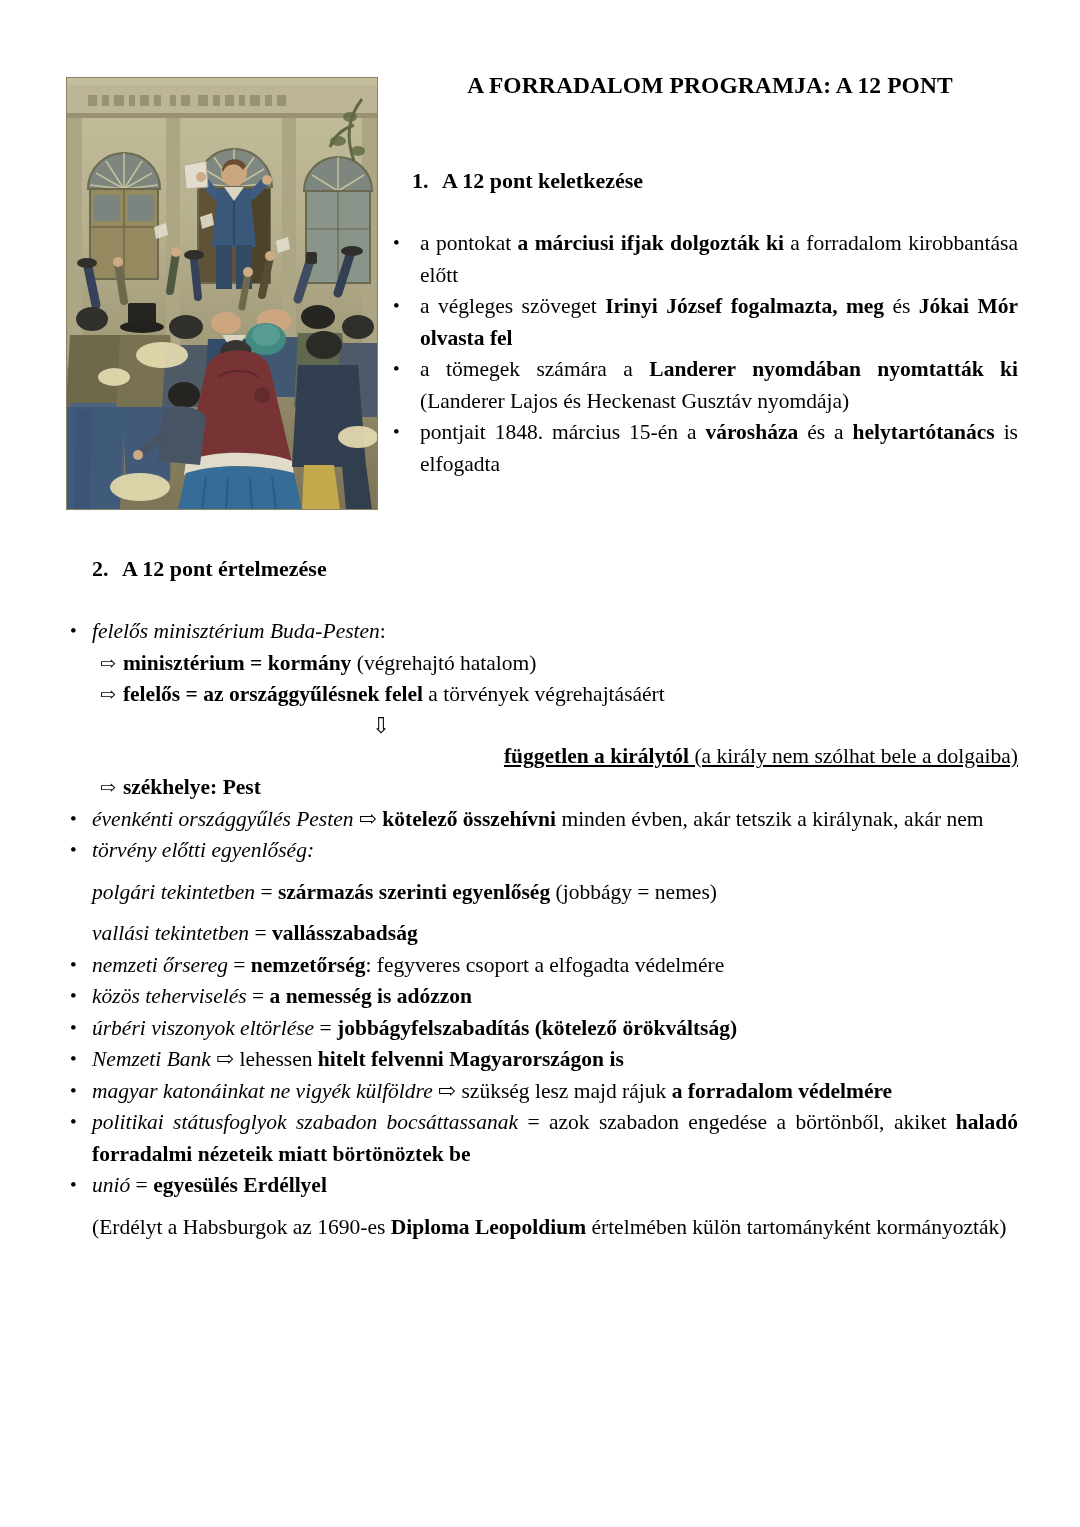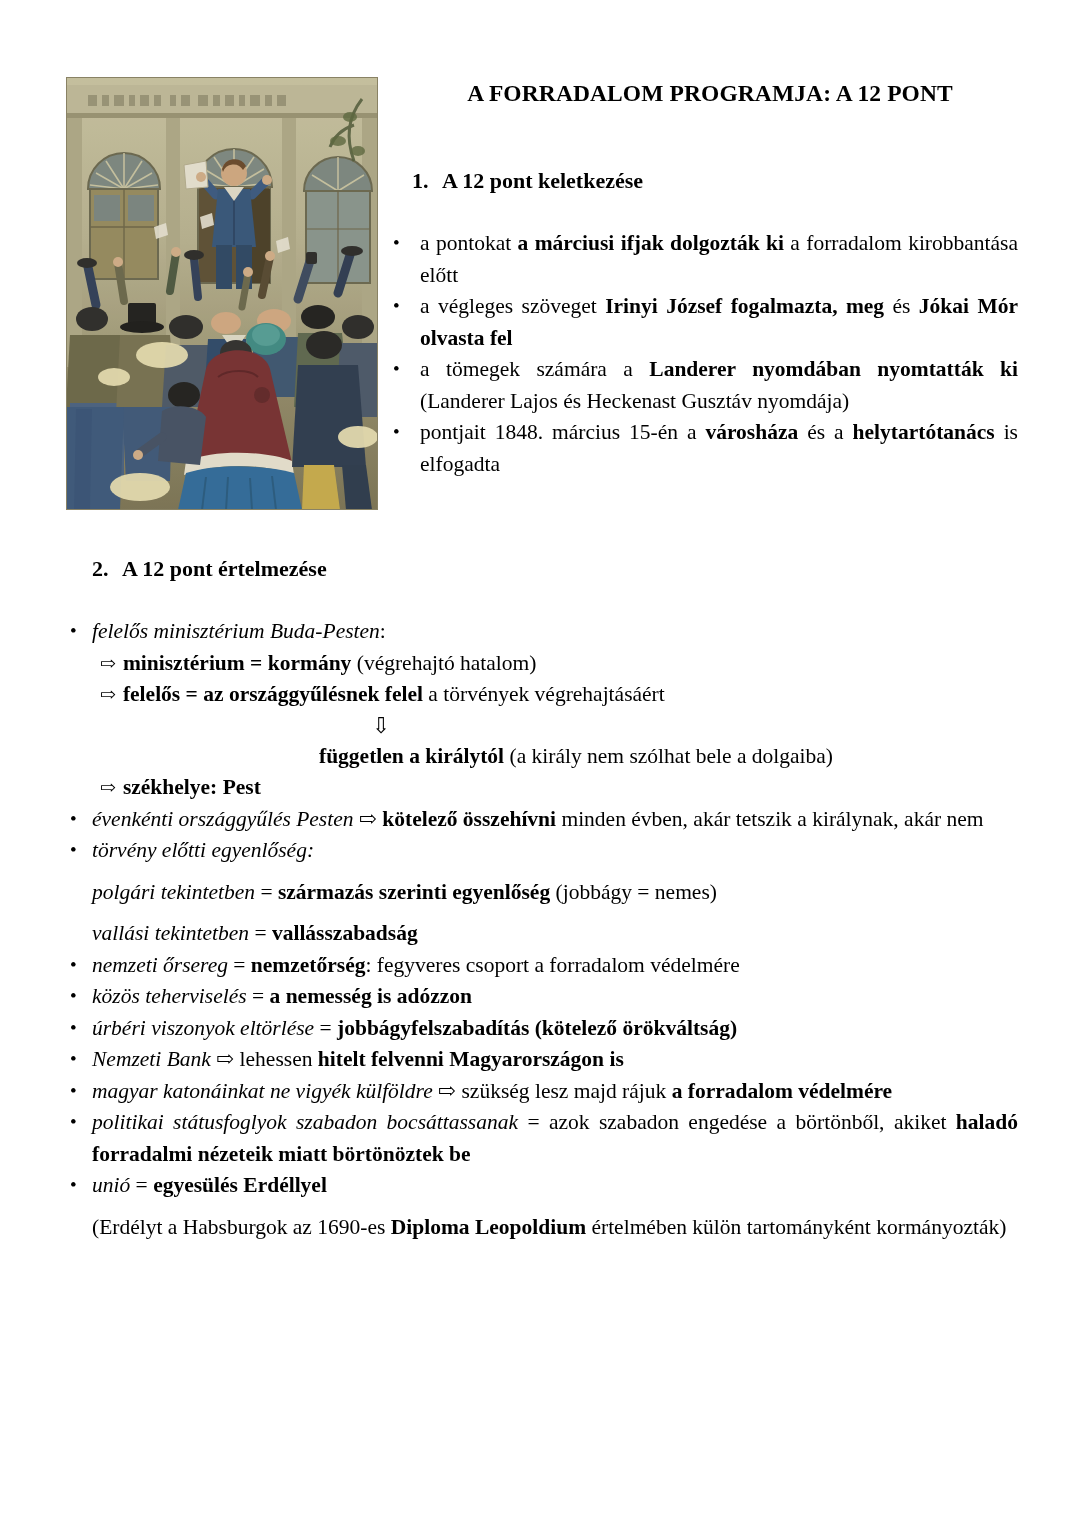--- a/index.html
+++ b/index.html
@@ -33,21 +33,21 @@
     height: 433px;
     overflow: hidden;
     background: #9c9479;
   }
   .illus svg { display:block; width:312px; height:433px; }
 
   
   .doc-title {
     position: absolute;
     left: 400px;
-    top: 80px;
+    top: 72px;
     width: 620px;
     text-align: center;
     font-weight: bold;
     font-size: 23.5px;
     letter-spacing: 0.1px;
   }
 
   
   .sec-head {
     position: absolute;
@@ -92,21 +92,21 @@
 
   .sub {
     display: block;
     padding-left: 36px;
     text-indent: -28px;
     text-align: left;
   }
   .sub .arw { font-size: 19px; padding-right: 7px; }
 
   .plain { display:block; text-align:left;margin-top:10px; }
-  .indent2 { display:block; padding-left: 42px; text-align:center; }
+  .indent2 { display:block; padding-left: 42px; text-align:right;text-decoration:underline; }
 
   .dnarrow {
     display: block;
     text-align: left;
     padding-left: 280px;
     font-size: 22px;
     line-height: 30px;
   }
 
   b { font-weight: bold; }
@@ -376,21 +376,21 @@
 
   <div class="sec-head" id="sec2">
     <span class="num">2.</span><span>A 12 pont értelmezése</span>
   </div>
 
   <div class="blk" id="blk2">
     <ul class="bl" id="list2">
         <li><span><i>felelős minisztérium Buda-Pesten</i><span>:</span></span><span class="sub"><span class="arw">⇨</span><span><b>minisztérium = kormány</b><span> (végrehajtó hatalom)</span></span></span><span class="sub"><span class="arw">⇨</span><span><b>felelős = az országgyűlésnek felel</b><span> a törvények végrehajtásáért</span></span></span><span class="dnarrow">⇩</span><span class="indent2"><b>független a királytól</b><span> (a király nem szólhat bele a dolgaiba)</span></span><span class="sub"><span class="arw">⇨</span><span><b>székhelye: Pest</b></span></span></li>
         <li><span><i>évenkénti országgyűlés Pesten</i><span> ⇨ </span><b>kötelező összehívni</b><span> minden évben, akár tetszik a királynak, akár nem</span></span></li>
         <li><span><i>törvény előtti egyenlőség:</i></span><span class="plain"><i>polgári tekintetben</i><span> = </span><b>származás szerinti egyenlőség</b><span> (jobbágy = nemes)</span></span><span class="plain"><i>vallási tekintetben</i><span> = </span><b>vallásszabadság</b></span></li>
-        <li><span><i>nemzeti őrsereg</i><span> = </span><b>nemzetőrség</b><span>: fegyveres csoport a forradalom védelmére</span></span></li>
+        <li><span><i>nemzeti őrsereg</i><span> = </span><b>nemzetőrség</b><span>: fegyveres csoport a elfogadta védelmére</span></span></li>
         <li><span><i>közös teherviselés</i><span> = </span><b>a nemesség is adózzon</b></span></li>
         <li><span><i>úrbéri viszonyok eltörlése</i><span> = </span><b>jobbágyfelszabadítás (kötelező örökváltság)</b></span></li>
         <li><span><i>Nemzeti Bank</i><span> ⇨ lehessen </span><b>hitelt felvenni Magyarországon is</b></span></li>
         <li><span><i>magyar katonáinkat ne vigyék külföldre</i><span> ⇨ szükség lesz majd rájuk </span><b>a forradalom védelmére</b></span></li>
         <li><span><i>politikai státusfoglyok szabadon bocsáttassanak</i><span> = azok szabadon engedése a börtönből, akiket </span><b>haladó forradalmi nézeteik miatt börtönöztek be</b></span></li>
         <li><span><i>unió</i><span> = </span><b>egyesülés Erdéllyel</b></span><span class="plain" style="text-align: justify;"><span>(Erdélyt a Habsburgok az 1690-es </span><b>Diploma Leopoldium</b><span> értelmében külön tartományként kormányozták)</span></span></li>
       </ul>
   </div>
 
 </div>

